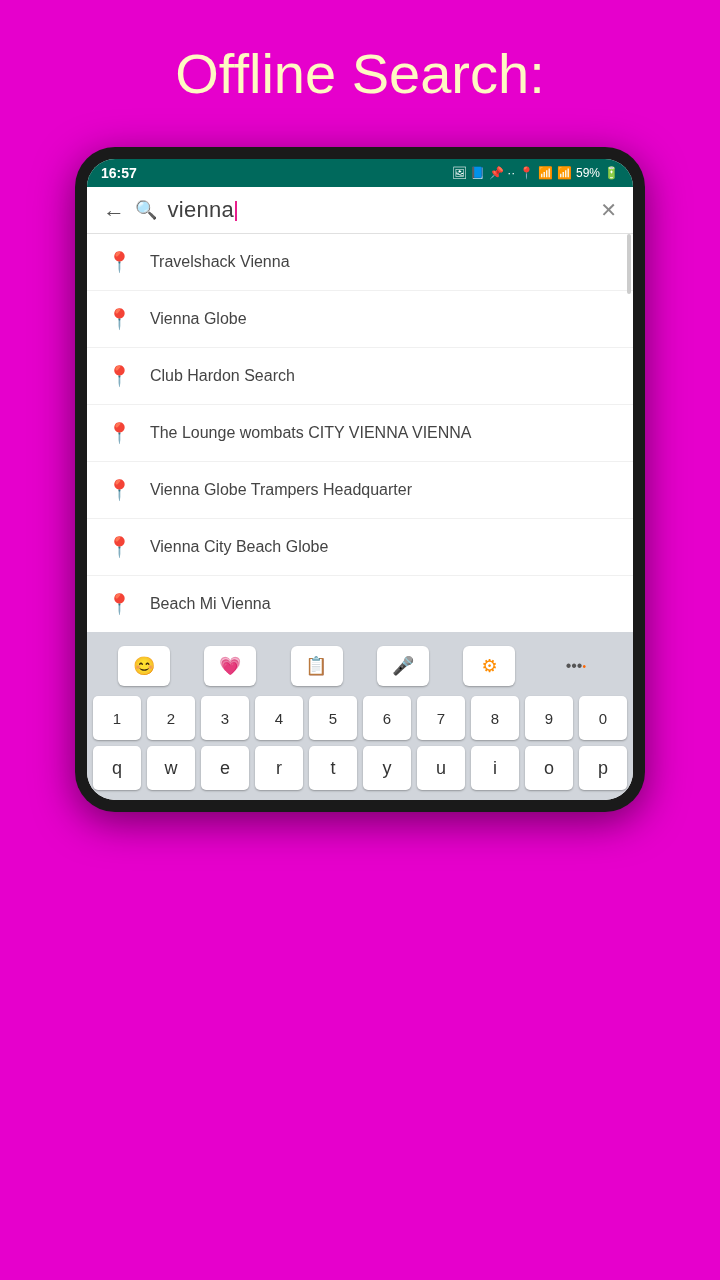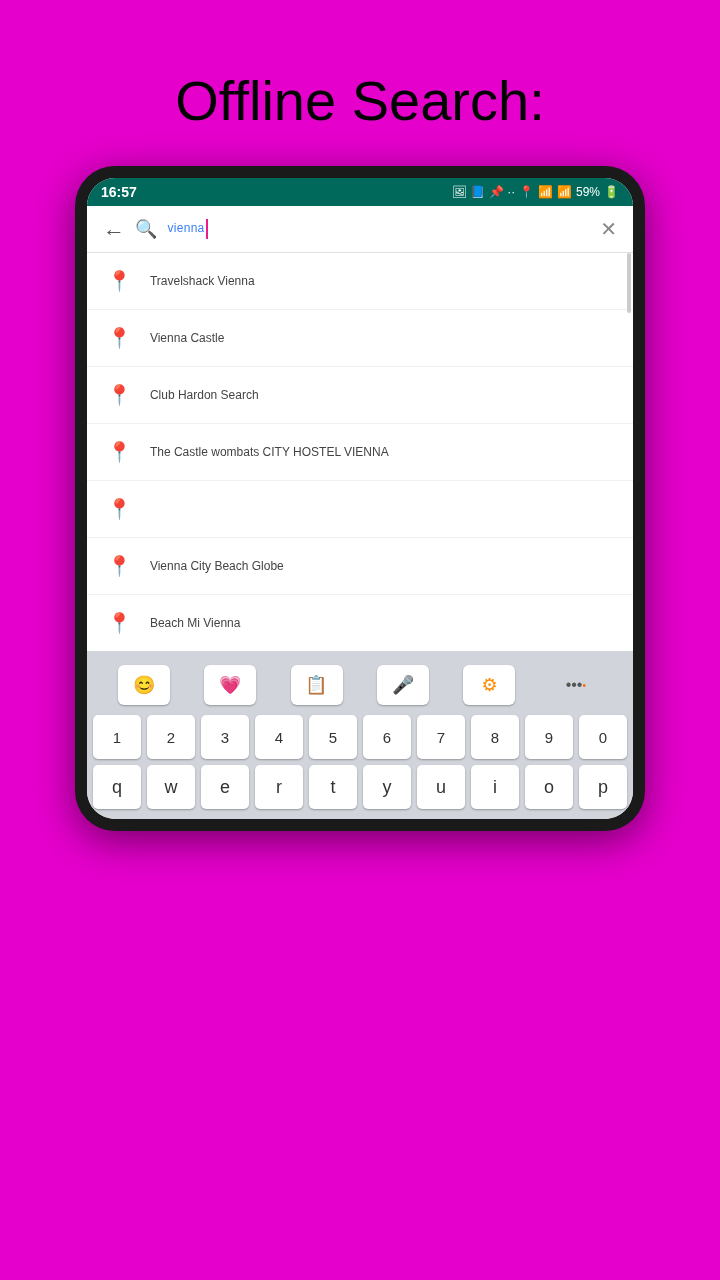--- a/index.html
+++ b/index.html
@@ -8,35 +8,34 @@
       width: 720px;
       height: 1280px;
       background-color: #e600cc;
       font-family: 'Arial', sans-serif;
       overflow: hidden;
       position: relative;
     }
 
     .header-text {
       text-align: center;
-      color: #000000;
+      color: #fef9c3;
       padding: 40px 30px 30px 30px;
-      margin-top: 27px;
     }
 
     .header-text h1 {
       font-size: 56px;
       font-weight: 400;
       line-height: 1.2;
     }
 
     .phone-container {
       display: flex;
       justify-content: center;
-      margin-top: 2px;
+      margin-top: 10px;
     }
 
     .phone {
       width: 570px;
       background: #1a1a1a;
       border-radius: 40px;
       padding: 12px;
       box-shadow: 0 10px 40px rgba(0,0,0,0.5);
     }
 
@@ -86,22 +85,22 @@
       font-weight: 300;
     }
 
     .search-icon-wrap {
       color: #888;
       font-size: 18px;
     }
 
     .search-input-display {
       flex: 1;
-      font-size: 12px;
-      color: #3b82f6;
+      font-size: 22px;
+      color: #404040;
       letter-spacing: 0.3px;
     }
 
     .cursor {
       display: inline-block;
       width: 2px;
       height: 20px;
       background: #e91e8c;
       vertical-align: middle;
       margin-left: 1px;
@@ -131,21 +130,21 @@
     }
 
     .pin-icon {
       color: #aaa;
       font-size: 20px;
       margin-right: 18px;
       flex-shrink: 0;
     }
 
     .result-text {
-      font-size: 12px;
+      font-size: 16px;
       color: #444;
     }
 
     .scrollbar-hint {
       position: absolute;
       right: 2px;
       top: 0;
       width: 4px;
       height: 60px;
       background: #ccc;
@@ -255,35 +254,36 @@
       <div class="results-wrapper">
         <div class="results-list">
 
           <div class="result-item">
             <span class="pin-icon">📍</span>
             <span class="result-text">Travelshack Vienna</span>
           </div>
 
           <div class="result-item">
             <span class="pin-icon">📍</span>
-            <span class="result-text">Vienna Castle</span>
+            <span class="result-text">Vienna Globe</span>
           </div>
 
           <div class="result-item">
             <span class="pin-icon">📍</span>
             <span class="result-text">Club Hardon Search</span>
           </div>
 
           <div class="result-item">
             <span class="pin-icon">📍</span>
-            <span class="result-text">The Castle wombats CITY HOSTEL VIENNA</span>
-          </div>
-
-          <div class="result-item">
-            <span class="pin-icon">📍</span>
+            <span class="result-text">The Lounge wombats CITY VIENNA VIENNA</span>
+          </div>
+
+          <div class="result-item">
+            <span class="pin-icon">📍</span>
+            <span class="result-text">Vienna Globe Trampers Headquarter</span>
           </div>
 
           <div class="result-item">
             <span class="pin-icon">📍</span>
             <span class="result-text">Vienna City Beach Globe</span>
           </div>
 
           <div class="result-item">
             <span class="pin-icon">📍</span>
             <span class="result-text">Beach Mi Vienna</span>

